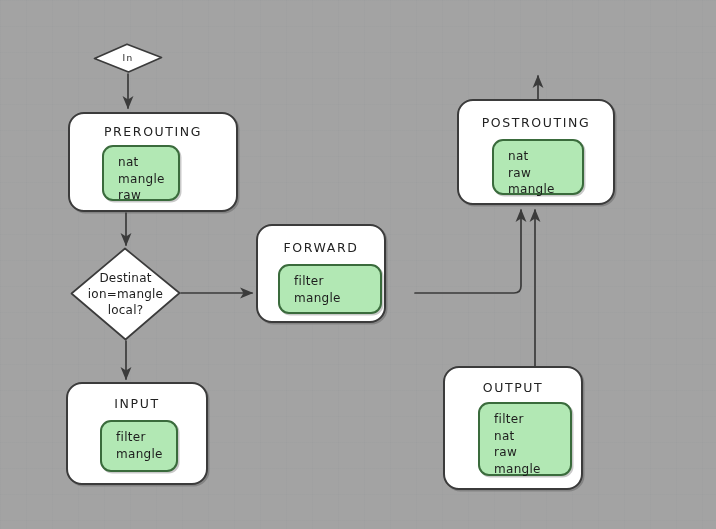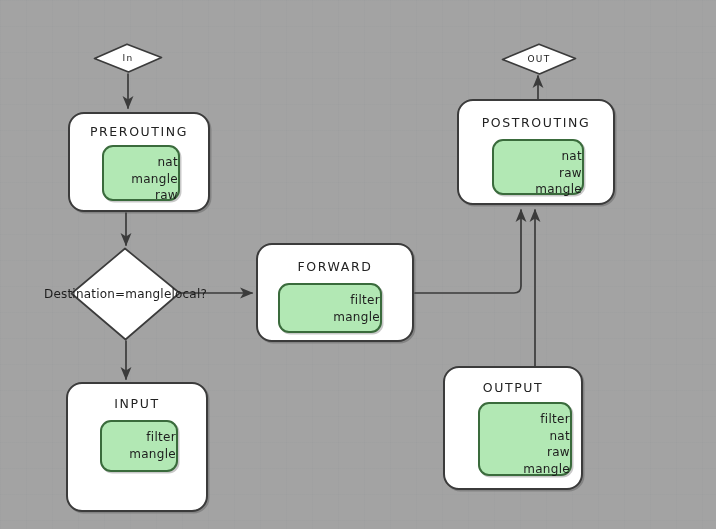--- a/index.html
+++ b/index.html
@@ -52,21 +52,20 @@
   }
   
   .chain-box {
     position: absolute;
     box-sizing: border-box;
     background: #b2e8b4;
     border: 2px solid #3a6b3c;
     border-radius: 11px;
     box-shadow: 1.5px 1.5px 0 0 rgba(60,60,60,0.28);
     padding: 7px 0 0 14px;
-    text-align: right;
   }
   .chain-item {
     color: #1d1d1d;
     font-size: 12px;
     line-height: 16.5px;
     letter-spacing: 0.3px;
     white-space: nowrap;
   }
 
   
@@ -87,21 +86,21 @@
     text-align: center;
     color: #1d1d1d;
     font-size: 9px;
     letter-spacing: 1.3px;
     white-space: nowrap;
   }
   .decision-label {
     position: absolute;
     inset: 0;
     display: flex;
-    flex-direction: row;
+    flex-direction: column;
     align-items: center;
     justify-content: center;
     color: #1d1d1d;
     font-size: 12px;
     line-height: 16px;
     letter-spacing: 0.2px;
   }
 </style>
 </head>
 <body>
@@ -132,62 +131,56 @@
     <path d="M538,99 L538,76" stroke="#3b3b3b" stroke-width="1.7" fill="none" stroke-linecap="round" marker-end="url(#ah)"></path>
   </svg>
 
   <div class="diamond" style="left:92px; top:42px; width:72px; height:32px;">
     <svg width="72" height="32" viewBox="0 0 72 32">
       <path d="M2.5,16.5 L35,2.2 L69.5,15.5 L36.5,30 Z" fill="#ffffff" stroke="#3b3b3b" stroke-width="1.7" stroke-linejoin="round"></path>
     </svg>
     <div class="diamond-label">In</div>
   </div>
 
-  <div class="node" style="left:68px; top:112px; width:142px; height:100px;">
+  <div class="node" style="left:68px; top:112px; width:170px; height:100px;">
     <div class="node-title" style="top:10px;">PREROUTING</div>
     <div class="chain-box" style="left:32px; top:31px; width:78px; height:56px;">
       <div class="chain-item">nat</div>
       <div class="chain-item">mangle</div>
       <div class="chain-item">raw</div>
     </div>
   </div>
 
   <div class="diamond" style="left:69px; top:246px; width:113px; height:96px;">
     <svg width="113" height="96" viewBox="0 0 113 96">
       <path d="M2.5,47.5 L56,2.5 L110.5,47 L56.5,93.5 Z" fill="#ffffff" stroke="#3b3b3b" stroke-width="1.7" stroke-linejoin="round"></path>
     </svg>
     <div class="decision-label">
       <span>Destinat</span>
       <span>ion=mangle</span>
       <span>local?</span>
     </div>
   </div>
 
-  <div class="node" style="left:66px; top:382px; width:142px; height:130px;">
+  <div class="node" style="left:66px; top:382px; width:142px; height:103px;">
     <div class="node-title" style="top:12px;">INPUT</div>
     <div class="chain-box" style="left:32px; top:36px; width:78px; height:52px;">
       <div class="chain-item">filter</div>
       <div class="chain-item">mangle</div>
     </div>
   </div>
 
-  <div class="node" style="left:256px; top:243px; width:158px; height:99px;">
+  <div class="node" style="left:256px; top:224px; width:130px; height:99px;">
     <div class="node-title" style="top:14px;">FORWARD</div>
     <div class="chain-box" style="left:20px; top:38px; width:104px; height:50px;">
       <div class="chain-item">filter</div>
       <div class="chain-item">mangle</div>
     </div>
   </div>
 
-  <div class="diamond" style="left:500px; top:42px; width:78px; height:34px;">
-    <svg width="78" height="34" viewBox="0 0 78 34">
-      <path d="M2.5,17.5 L39,2.2 L75.5,16.5 L39.5,32 Z" fill="#ffffff" stroke="#3b3b3b" stroke-width="1.7" stroke-linejoin="round"></path>
-    </svg>
-    <div class="diamond-label">OUT</div>
-  </div>
 
   <div class="node" style="left:457px; top:99px; width:158px; height:106px;">
     <div class="node-title" style="top:14px;">POSTROUTING</div>
     <div class="chain-box" style="left:33px; top:38px; width:92px; height:56px;">
       <div class="chain-item">nat</div>
       <div class="chain-item">raw</div>
       <div class="chain-item">mangle</div>
     </div>
   </div>
 

